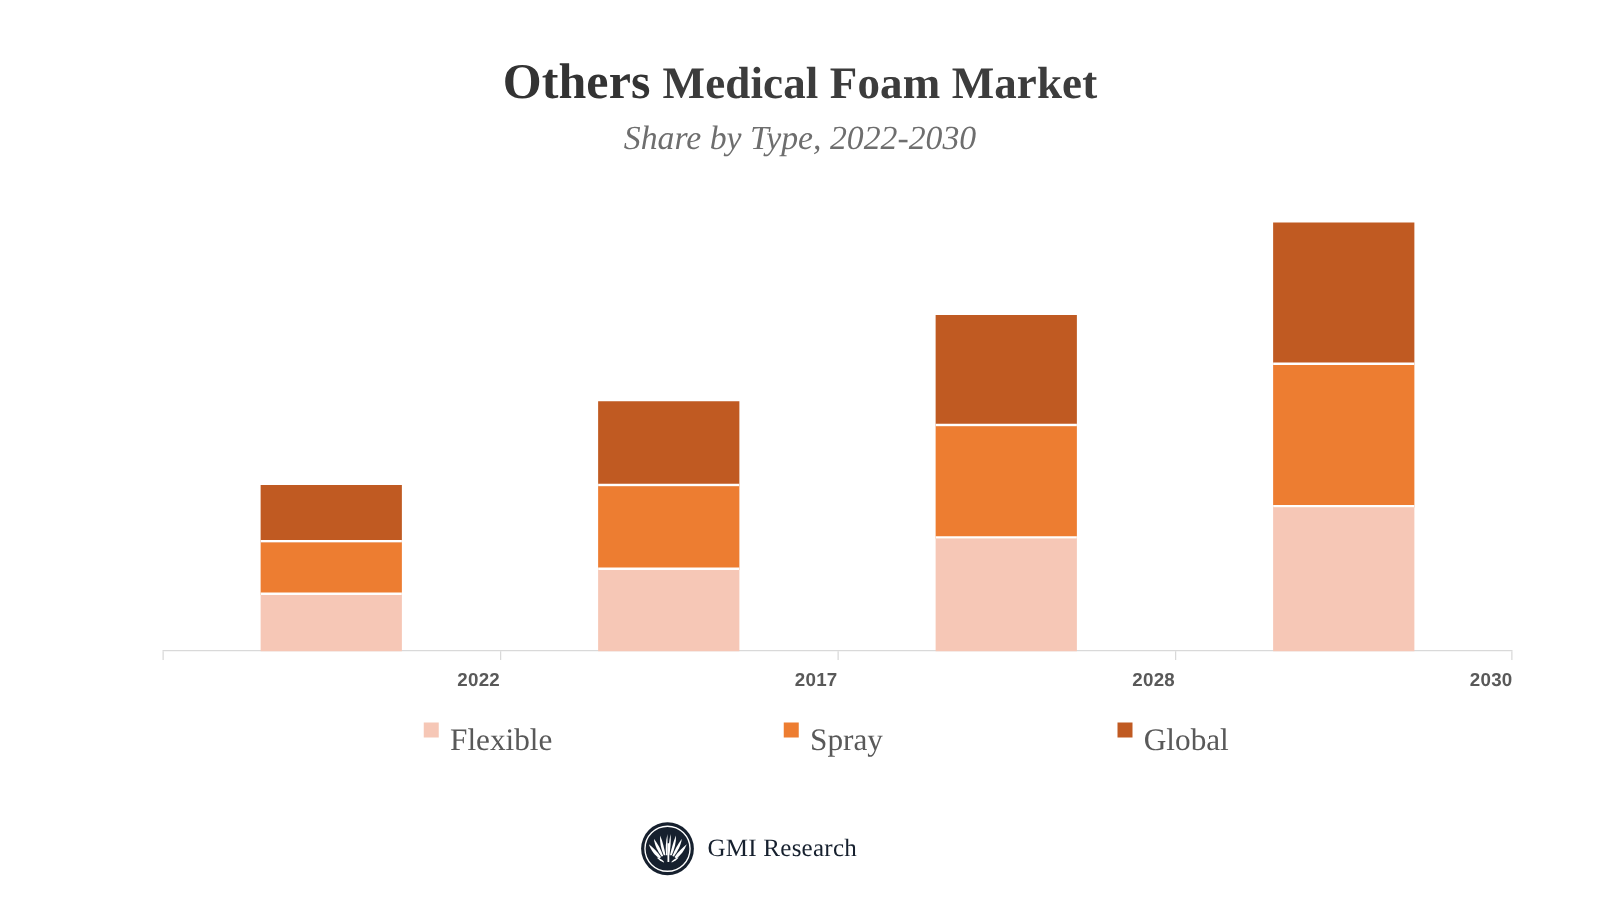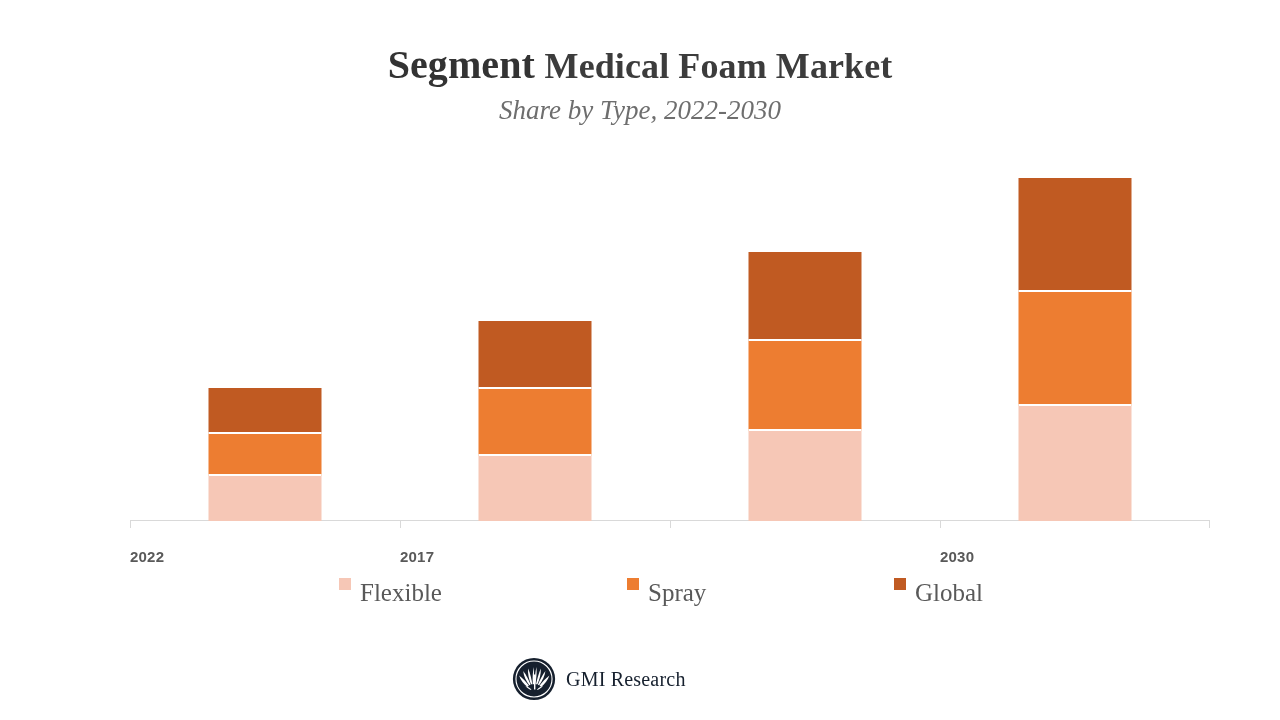--- a/index.html
+++ b/index.html
@@ -109,23 +109,23 @@
   
   .cat-labels {
     position: absolute;
     left: 130px;
     top: 536px;
     width: 1080px;
     height: 26px;
   }
   .cat-label {
     position: absolute;
-    top: 12px;
+    top: 0;
     width: 270px;
-    text-align: left;
+    text-align: right;
     font-family: "Liberation Sans", sans-serif;
     font-size: 15px;
     font-weight: bold;
     color: #595959;
     letter-spacing: 0.2px;
   }
 
   
   .legend {
     position: absolute;
@@ -191,21 +191,21 @@
     letter-spacing: 0.2px;
   }
 </style>
 </head>
 <body>
 
 <div class="slide">
 
   <div class="title-block">
     <div class="chart-title">
-      <span class="lead">Segment</span>
+      <span class="lead">Others</span>
       <span class="rest">Medical Foam Market</span>
     </div>
     <div class="chart-subtitle">Share by Type, 2022-2030</div>
   </div>
 
   <div class="plot">
     <div class="axis-line" style="background: rgb(217, 217, 217);"></div>
 
     <div class="tick" style="left: 0px; background: rgb(217, 217, 217);"></div>
     <div class="tick" style="left: 270px; background: rgb(217, 217, 217);"></div>
@@ -242,20 +242,21 @@
         <div class="seg" style="height: 114px; background: rgb(192, 90, 34);"></div>
         <div class="seg" style="height: 114px; background: rgb(237, 125, 49);"></div>
         <div class="seg" style="height: 115px; background: rgb(246, 199, 182);"></div>
       </div>
     </div>
   </div>
 
   <div class="cat-labels">
     <div class="cat-label" style="left:0px">2022</div>
     <div class="cat-label" style="left:270px">2017</div>
+    <div class="cat-label" style="left:540px">2028</div>
     <div class="cat-label" style="left:810px">2030</div>
   </div>
 
   <div class="legend">
     <div class="legend-item" style="left:209px">
       <span class="legend-swatch" style="background: rgb(246, 199, 182);"></span>
       <span class="legend-text">Flexible</span>
     </div>
     <div class="legend-item" style="left:497px">
       <span class="legend-swatch" style="background: rgb(237, 125, 49);"></span>

